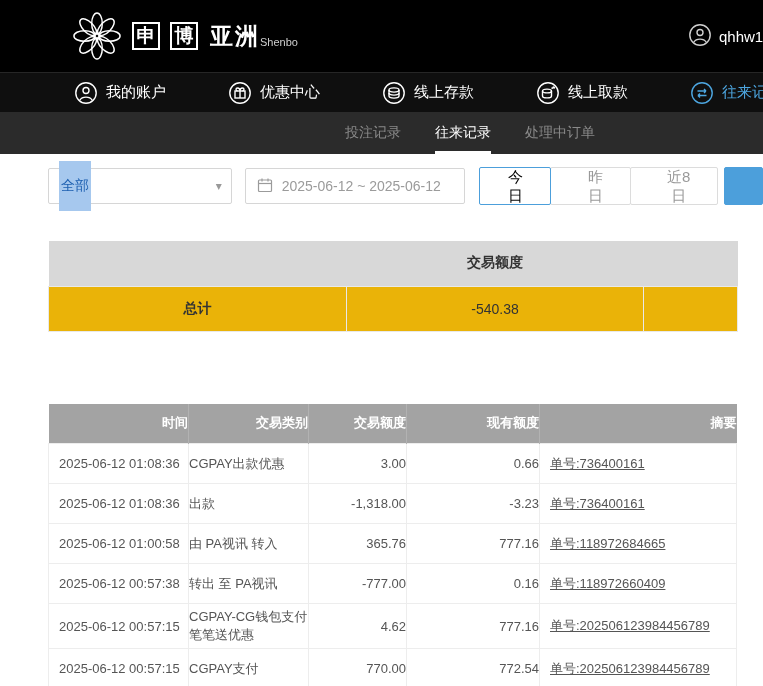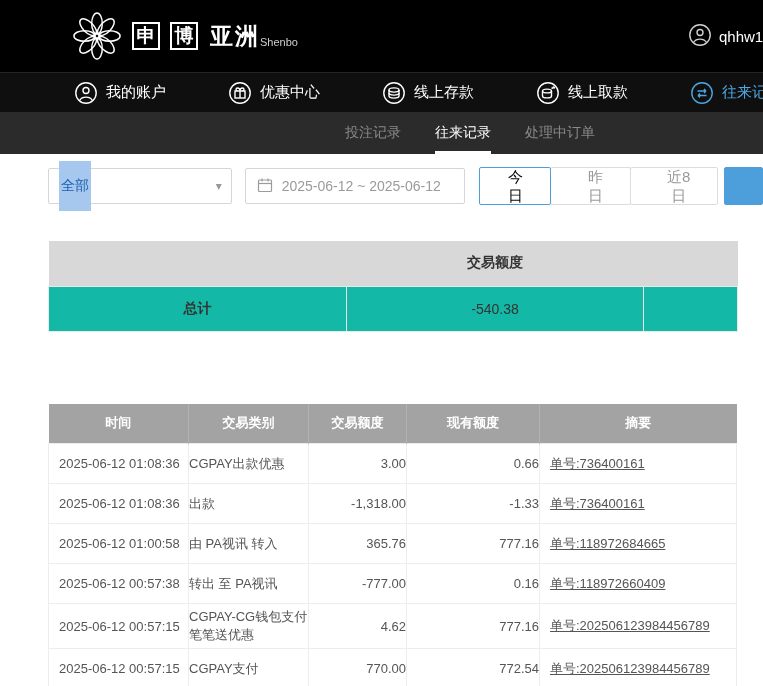--- a/index.html
+++ b/index.html
@@ -43,26 +43,26 @@
   .quick { height:38px; padding:0 23px; background:#fff; border:1px solid #dcdcdc; color:#999; font-size:15px;
     cursor:pointer; border-radius:2px; font-family:inherit; }
   .quick + .quick { margin-left:-1px;padding-left:32px; }
   .quick.active { border:1px solid #4c9fdb; color:#000000; position:relative; z-index:1; }
   .search-partial { height:38px; width:42px; margin-left:6px; background:#4c9fdb; border:1px solid #4c9fdb;
     border-radius:2px; cursor:pointer; }
 
   
   .summary { width:689px; margin:36px 0 0 48px; border-collapse:collapse; table-layout:fixed; font-size:14px; }
   .summary .sum-head td { background:#d8d8d8; height:45px; text-align:center; font-weight:bold; color:#333; }
-  .summary .sum-body td { height:45px; text-align:center; border:1px solid #e9e9e9; color:#333; background:#14b8a6; }
+  .summary .sum-body td { height:45px; text-align:center; border:1px solid #e9e9e9; color:#333; background:#eab308; }
   .summary .sum-body td:first-child { font-weight:bold; }
 
   
   .records { width:689px; margin:72px 0 0 48px; border-collapse:collapse; table-layout:fixed; font-size:13px; }
-  .records th { background:#a3a3a3; color:#fff; font-weight:bold; height:40px; text-align:center;
+  .records th { background:#a3a3a3; color:#fff; font-weight:bold; height:40px; text-align:right;
     border-right:1px solid #b2b2b2; }
   .records th:last-child { border-right:none; }
   .records td { border:1px solid #ededed; height:40px; color:#555; padding:4px 0; background:#fff;margin-top:25px; }
   .records td:nth-child(1) { padding-left:10px; }
   .records td:nth-child(3), .records td:nth-child(4) { text-align:right; }
   .records td:nth-child(5) { padding-left:10px;text-decoration:underline; }
 </style>
 </head>
 <body>
 
@@ -232,21 +232,21 @@
           <td>2025-06-12 01:08:36</td>
           <td>CGPAY出款优惠</td>
           <td>3.00</td>
           <td>0.66</td>
           <td>单号:736400161</td>
         </tr>
         <tr>
           <td>2025-06-12 01:08:36</td>
           <td>出款</td>
           <td>-1,318.00</td>
-          <td>-1.33</td>
+          <td>-3.23</td>
           <td>单号:736400161</td>
         </tr>
         <tr>
           <td>2025-06-12 01:00:58</td>
           <td>由 PA视讯 转入</td>
           <td>365.76</td>
           <td>777.16</td>
           <td>单号:118972684665</td>
         </tr>
         <tr>

